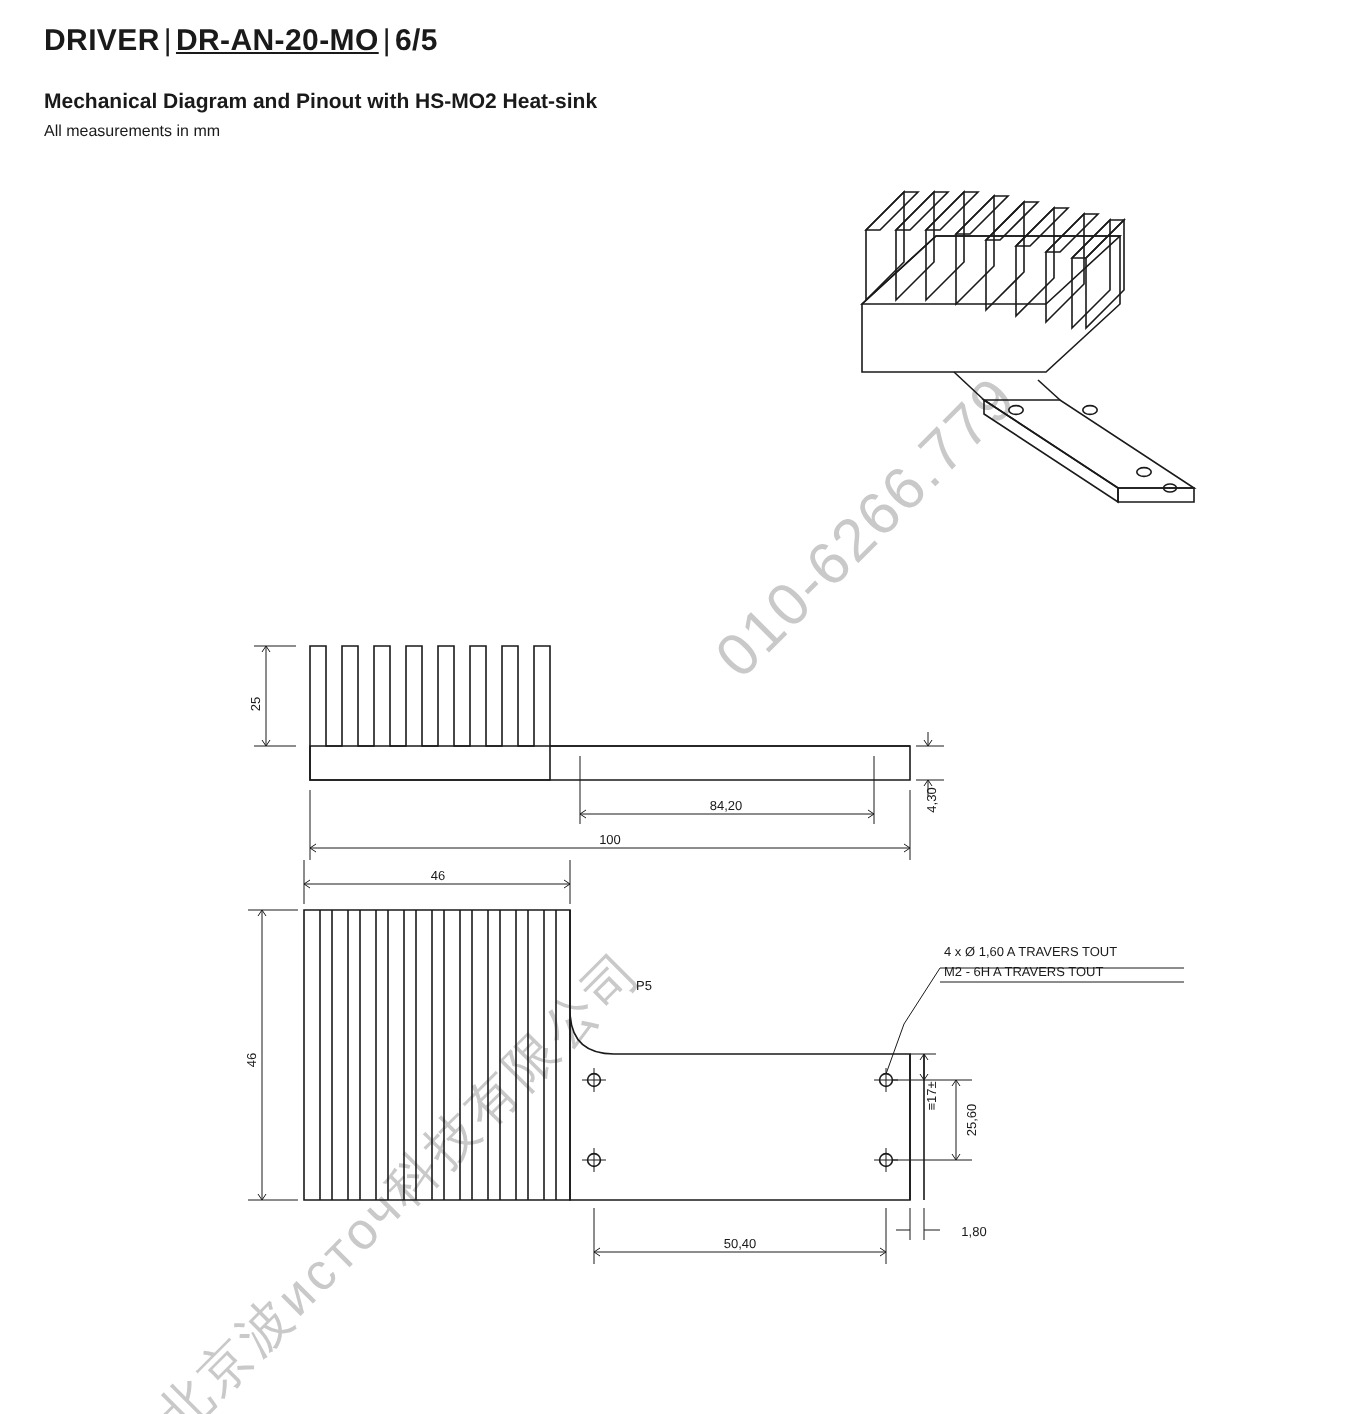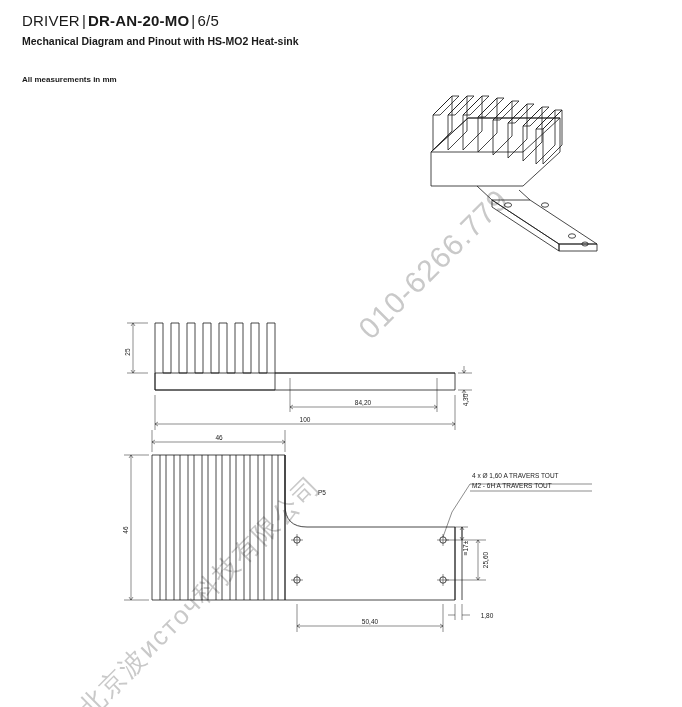--- a/index.html
+++ b/index.html
@@ -28,34 +28,34 @@
     left: 22px;
     top: 12px;
     width: 640px;
   }
   .title-line {
     font-size: 15px;
     letter-spacing: 0.2px;
     color: #1a1a1a;
     white-space: nowrap;
   }
-  .title-line .light { font-weight: 400; }
-  .title-line .bold  { font-weight: 700; }
+  .title-line .light { font-weight: 700; }
+  .title-line .bold  { font-weight: 700; text-decoration: underline; }
   .title-line .sep   { font-weight: 400; color: #1a1a1a; padding: 0 2px; }
   .subtitle {
-    margin-top: 6px;
+    margin-top: 16px;
     font-size: 10.5px;
     font-weight: 700;
     color: #1a1a1a;
     white-space: nowrap;
   }
   .note {
-    margin-top: 28px;
+    margin-top: 4px;
     font-size: 8px;
-    font-weight: 700;
+    font-weight: 400;
     color: #1a1a1a;
   }
 
   
   .wm {
     position: absolute;
     color: #c9c9c9;
     font-weight: 400;
     white-space: nowrap;
     pointer-events: none;

